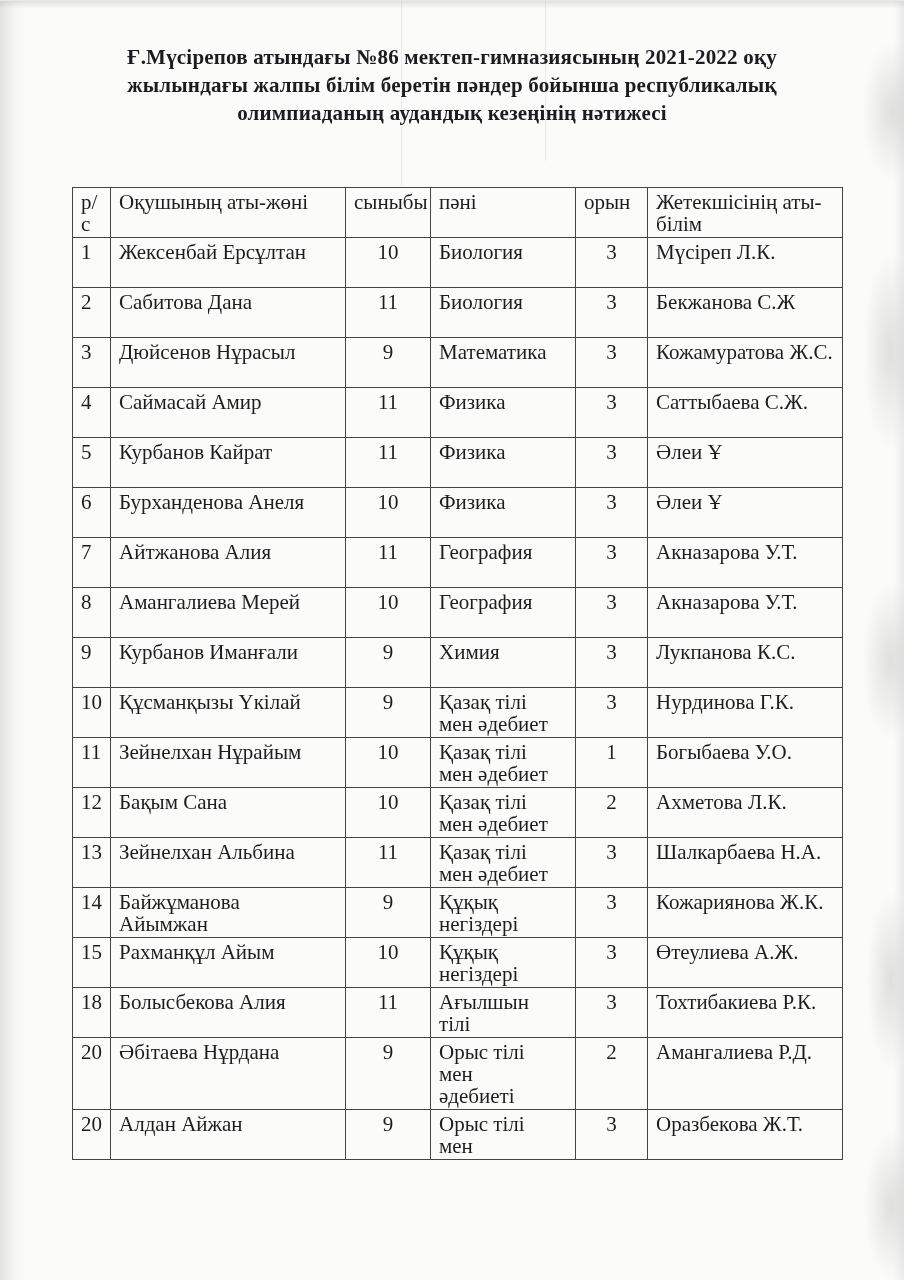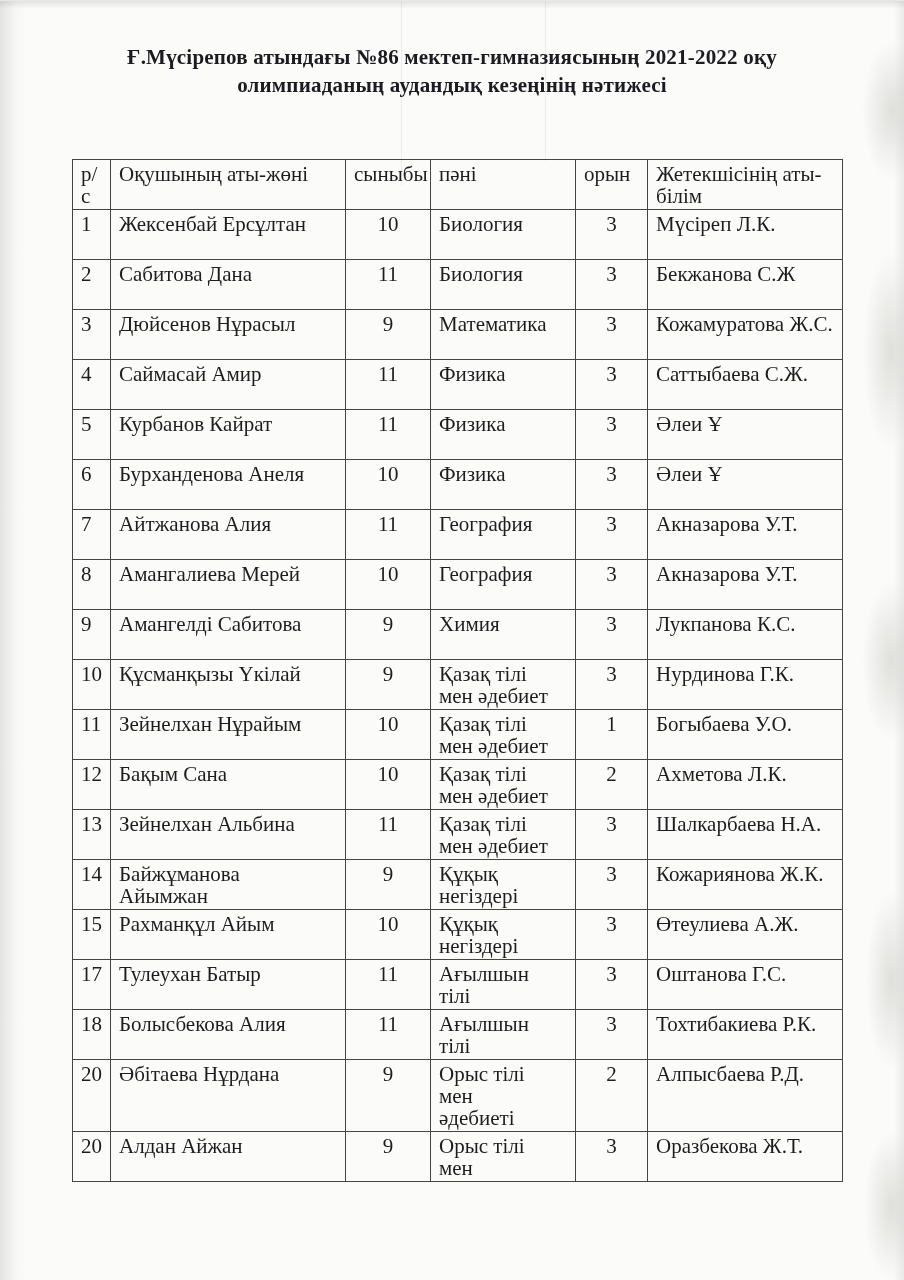--- a/index.html
+++ b/index.html
@@ -108,20 +108,21 @@
   <div class="blob b1"></div>
   <div class="blob b2"></div>
   <div class="blob b3"></div>
   <div class="blob b4"></div>
   <div class="blob b5"></div>
   <div class="fold f1"></div>
   <div class="fold f2"></div>
 
   <div class="title-block">
     <div class="title-line">Ғ.Мүсірепов атындағы №86 мектеп-гимназиясының 2021-2022 оқу</div>
+    <div class="title-line">жылындағы жалпы білім беретін пәндер бойынша республикалық</div>
     <div class="title-line">олимпиаданың аудандық кезеңінің нәтижесі</div>
   </div>
 
   <table class="results">
     <colgroup>
       <col class="c-num">
         <col class="c-name">
         <col class="c-grade">
       <col class="c-subject">
         <col class="c-place">
@@ -206,21 +207,21 @@
       <td>8</td>
       <td>Амангалиева Мерей</td>
       <td class="center">10</td>
       <td>География</td>
       <td class="center">3</td>
       <td>Акназарова У.Т.</td>
     </tr>
 
     <tr>
       <td>9</td>
-      <td>Амангелді Сабитова</td>
+      <td>Курбанов Иманғали</td>
       <td class="center">9</td>
       <td>Химия</td>
       <td class="center">3</td>
       <td>Лукпанова К.С.</td>
     </tr>
 
     <tr>
       <td>10</td>
       <td>Құсманқызы Үкілай</td>
       <td class="center">9</td>
@@ -275,49 +276,40 @@
       <td>15</td>
       <td>Рахманқұл Айым</td>
       <td class="center">10</td>
       <td>Құқық
 негіздері</td>
       <td class="center">3</td>
       <td>Өтеулиева А.Ж.</td>
     </tr>
 
 
-    <tr>
-      <td>17</td>
-      <td>Тулеухан Батыр</td>
-      <td class="center">11</td>
-      <td>Ағылшын
-тілі</td>
-      <td class="center">3</td>
-      <td>Оштанова Г.С.</td>
-    </tr>
 
     <tr>
       <td>18</td>
       <td>Болысбекова Алия</td>
       <td class="center">11</td>
       <td>Ағылшын
 тілі</td>
       <td class="center">3</td>
       <td>Тохтибакиева Р.К.</td>
     </tr>
 
     <tr>
       <td>20</td>
       <td>Әбітаева Нұрдана</td>
       <td class="center">9</td>
       <td>Орыс тілі
 мен
 әдебиеті</td>
       <td class="center">2</td>
-      <td>Алпысбаева Р.Д.</td>
+      <td>Амангалиева Р.Д.</td>
     </tr>
 
     <tr>
       <td>20</td>
       <td>Алдан Айжан</td>
       <td class="center">9</td>
       <td>Орыс тілі
 мен</td>
       <td class="center">3</td>
       <td>Оразбекова Ж.Т.</td>

